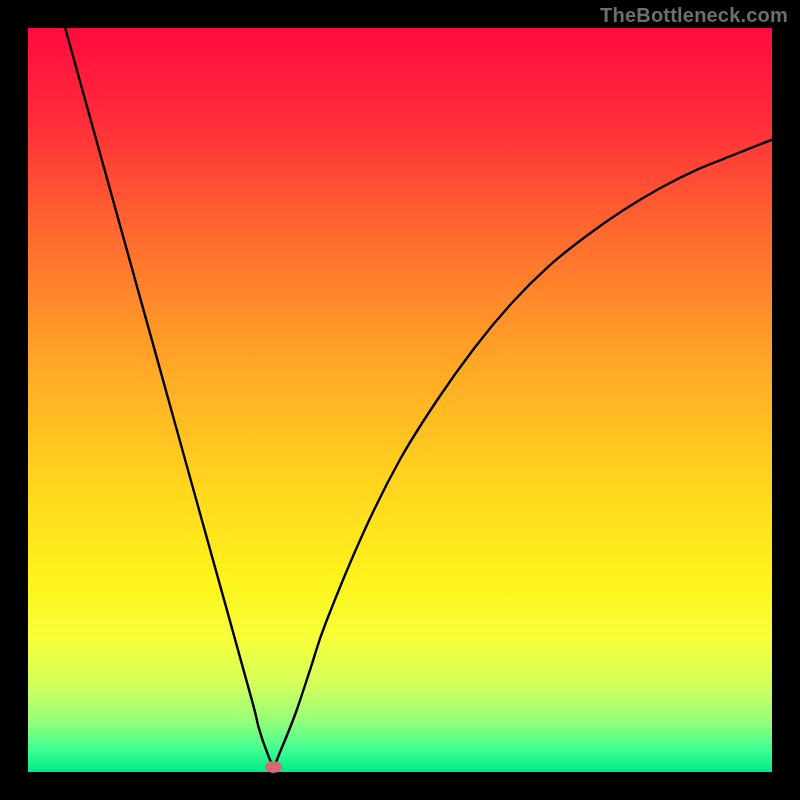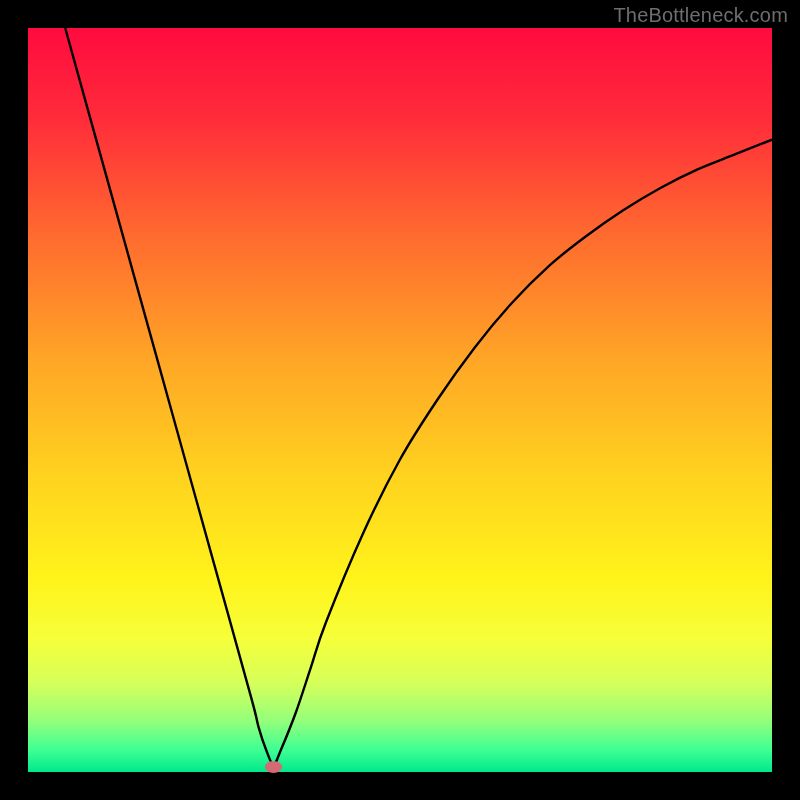--- a/index.html
+++ b/index.html
@@ -26,21 +26,21 @@
     width: 744px;
     height: 744px;
     
   }
   .watermark {
     position: absolute;
     top: 4px;
     right: 12px;
     color: #6e6e6e;
     font-size: 20px;
-    font-weight: 400;
+    font-weight: 700;
     letter-spacing: 0.2px;
     user-select: none;
   }
   .curve {
     position: absolute;
     left: 28px;
     top: 28px;
     width: 744px;
     height: 744px;
     pointer-events: none;

